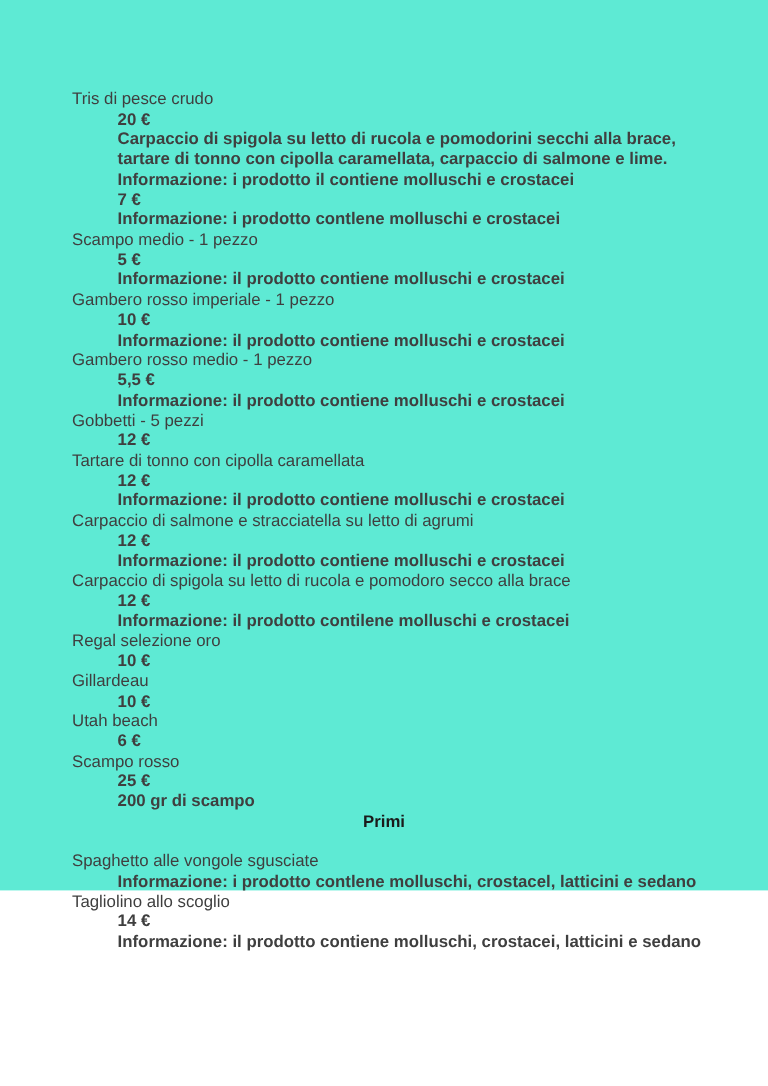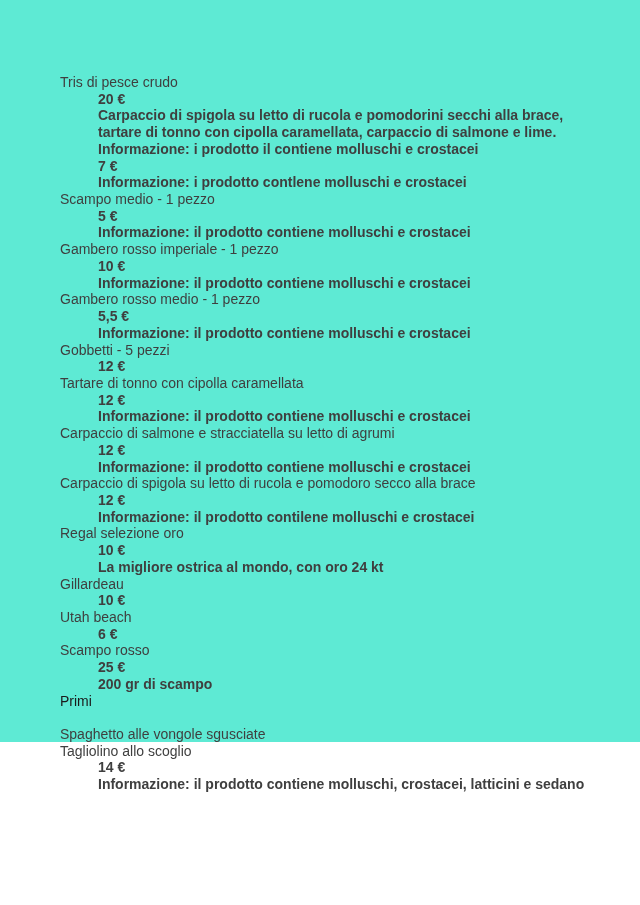--- a/index.html
+++ b/index.html
@@ -17,21 +17,21 @@
     padding: 74px 60px 0 60px;
     font-size: 14px;
     line-height: 16.72px;
     color: #3f3f3f;
   }
   .line {
     min-height: 16.72px;
     white-space: nowrap;
   }
   .indent { padding-left: 38px; font-weight: bold; }
-  .heading { font-weight: 400; color: #1a1a1a; }
+  .heading { font-weight: 700; color: #1a1a1a; text-align: center; }
   .blank { height: 16.72px; }
 </style>
 </head>
 <body>
 
 <div class="page">
   <div id="menu-root">
       <div>
         <div class="line">Tris di pesce crudo</div>
         <div class="line indent">20 €</div>
@@ -73,39 +73,39 @@
         <div class="line indent">Informazione: il prodotto contiene molluschi e crostacei</div>
       </div>
       <div>
         <div class="line">Carpaccio di spigola su letto di rucola e pomodoro secco alla brace</div>
         <div class="line indent">12 €</div>
         <div class="line indent">Informazione: il prodotto contilene molluschi e crostacei</div>
       </div>
       <div>
         <div class="line">Regal selezione oro</div>
         <div class="line indent">10 €</div>
-        <div class="line indent">La migliore ostrica al mondo, con oro 24 kt</div>
       </div>
       <div>
         <div class="line">Gillardeau</div>
         <div class="line indent">10 €</div>
       </div>
       <div>
         <div class="line">Utah beach</div>
         <div class="line indent">6 €</div>
       </div>
       <div>
         <div class="line">Scampo rosso</div>
         <div class="line indent">25 €</div>
         <div class="line indent">200 gr di scampo</div>
       </div>
       <div class="line heading">Primi</div>
       <div class="line blank"></div>
       <div>
         <div class="line">Spaghetto alle vongole sgusciate</div>
+        <div class="line indent">Informazione: i prodotto contlene molluschi, crostacel, latticini e sedano</div>
       </div>
       <div>
         <div class="line">Tagliolino allo scoglio</div>
         <div class="line indent">14 €</div>
         <div class="line indent">Informazione: il prodotto contiene molluschi, crostacei, latticini e sedano</div>
       </div>
     </div>
 </div>
 
 </body></html>

